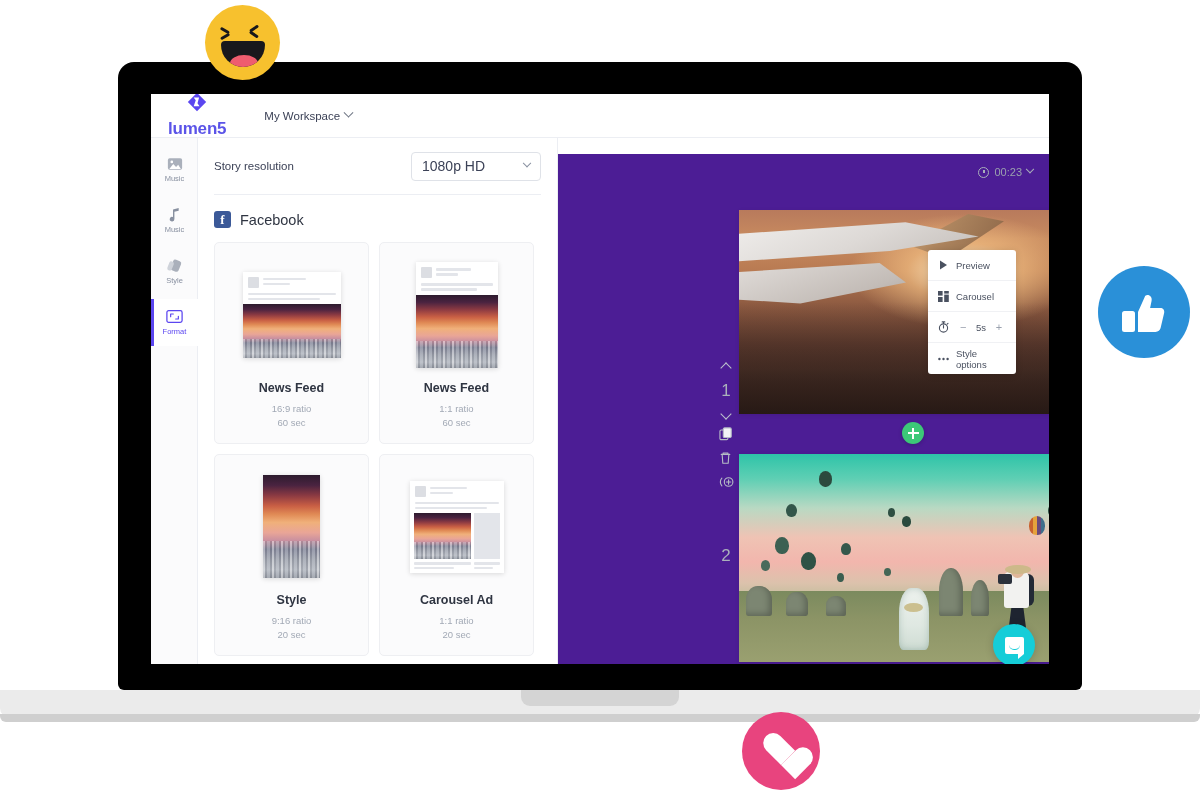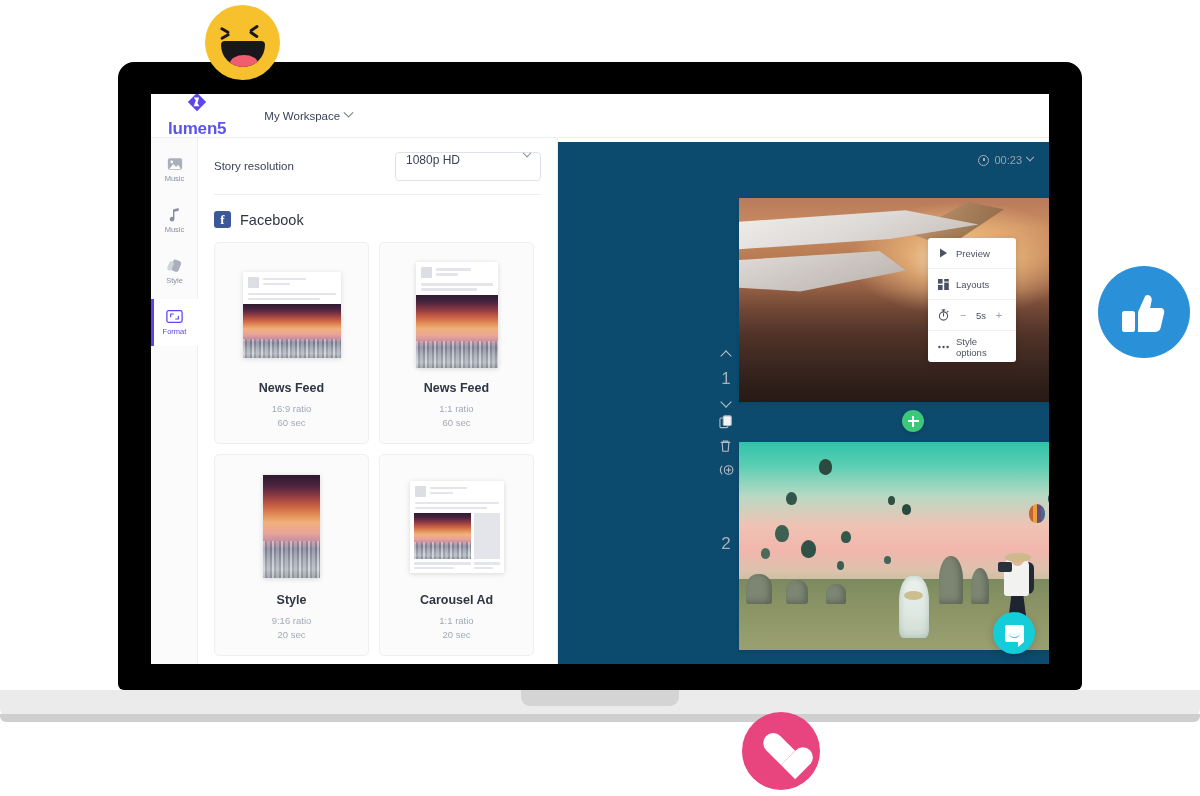--- a/index.html
+++ b/index.html
@@ -100,23 +100,23 @@
   .side-ic { width: 17px; height: 15px; display:flex; align-items:center; justify-content:center; }
 
   
   #format-panel {
     position: absolute; left: 47px; top: 44px; width: 360px; height: 526px;
     background: #ffffff; border-right: 1px solid #eceef3; overflow: hidden;
   }
   #res-row { display: flex; align-items: center; padding: 0 16px; height: 56px; }
   #res-label { font-size: 11.5px; color: #3c4257; }
   #res-select {
-    margin-left: auto; width: 146px; height: 29px; border: 1px solid #dfe2e8;
-    border-radius: 4px; display: flex; align-items: flex-start; padding: 0 10px;
-    font-size: 12px; color: #3c4257; cursor: pointer; background: #fff;
+    margin-left: auto; width: 130px; height: 29px; border: 1px solid #dfe2e8;
+    border-radius: 4px; display: flex; align-items: center; padding: 0 10px;
+    font-size: 14px; color: #3c4257; cursor: pointer; background: #fff;
   }
   #res-select .chev { margin-left: auto; width:6px;height:6px; border-color:#8890a0; }
   #panel-div { height: 1px; background: #eceef3; margin: 0 16px; }
   #fb-row { display: flex; align-items: center; gap: 9px; padding: 16px 16px 8px 16px; }
   #fb-icon { width: 17px; height: 17px; border-radius: 3px; background: #3b5998;
     color: #fff; font-size: 13px; font-weight: 700; font-family: "Liberation Serif", serif;
     display: flex; align-items: center; justify-content: center; line-height: 1; }
   #fb-name { font-size: 14.5px; color: #2f3542; }
   #cards { display: flex; flex-wrap: wrap; gap: 10px; padding: 6px 16px 16px 16px; }
   .fmt-card {
@@ -147,22 +147,22 @@
     content:""; position:absolute; left:0; bottom:0; width:100%; height:36%;
     background:
       repeating-linear-gradient(90deg,
         rgba(255,255,255,.55) 0 2px, rgba(120,125,135,.35) 2px 4px,
         rgba(200,205,212,.5) 4px 7px, rgba(95,100,110,.3) 7px 9px);
     opacity:.75;
   }
 
   
   #canvas {
-    position: absolute; left: 407px; top: 48px; width: 491px; height: 526px;
-    background: #0c4a6e; overflow: hidden;
+    position: absolute; left: 407px; top: 60px; width: 491px; height: 526px;
+    background: #4c1d95; overflow: hidden;
   }
   #timer-pill { position:absolute; right: 16px; top: 12px; display:flex; align-items:center;
     gap:5px; font-size:11px; color:#9aa1ae; cursor:pointer; }
   .clock-ic { width:11px; height:11px; border:1.3px solid #aab0bb; border-radius:50%;
     position:relative; }
   .clock-ic::after { content:""; position:absolute; left:4px; top:2px; width:1.2px;
     height:3.5px; background:#aab0bb; }
 
   #scene-rail { position:absolute; left: 152px; top: 210px; width: 32px;
     display:flex; flex-direction:column; align-items:center; gap:9px; }
@@ -560,21 +560,21 @@
           </div>
           <div class="tool-row">
             <span class="tool-ic">
               <svg width="11" height="11" viewBox="0 0 11 11">
                 <rect x="0" y="0" width="4.6" height="4.6" fill="#4a5160"></rect>
                 <rect x="6.2" y="0" width="4.6" height="2.6" fill="#4a5160"></rect>
                 <rect x="6.2" y="3.6" width="4.6" height="7.4" fill="#4a5160"></rect>
                 <rect x="0" y="6" width="4.6" height="5" fill="#4a5160"></rect>
               </svg>
             </span>
-            <span>Layouts</span>
+            <span>Carousel</span>
           </div>
           <div class="tool-row dur-row">
             <span class="tool-ic" style="margin-right:7px;">
               <svg width="11" height="12" viewBox="0 0 11 12">
                 <circle cx="5.5" cy="7" r="4.1" fill="none" stroke="#4a5160" stroke-width="1.1"></circle>
                 <path d="M5.5 4.6 V7 M4.2 0.9 h2.6 M5.5 0.9 v1.8 M9.1 3.2 l.9-.9" stroke="#4a5160" stroke-width="1.1" fill="none" stroke-linecap="round"></path>
               </svg>
             </span>
             <span class="dur-minus">−</span>
             <span class="dur-val">5s</span>

